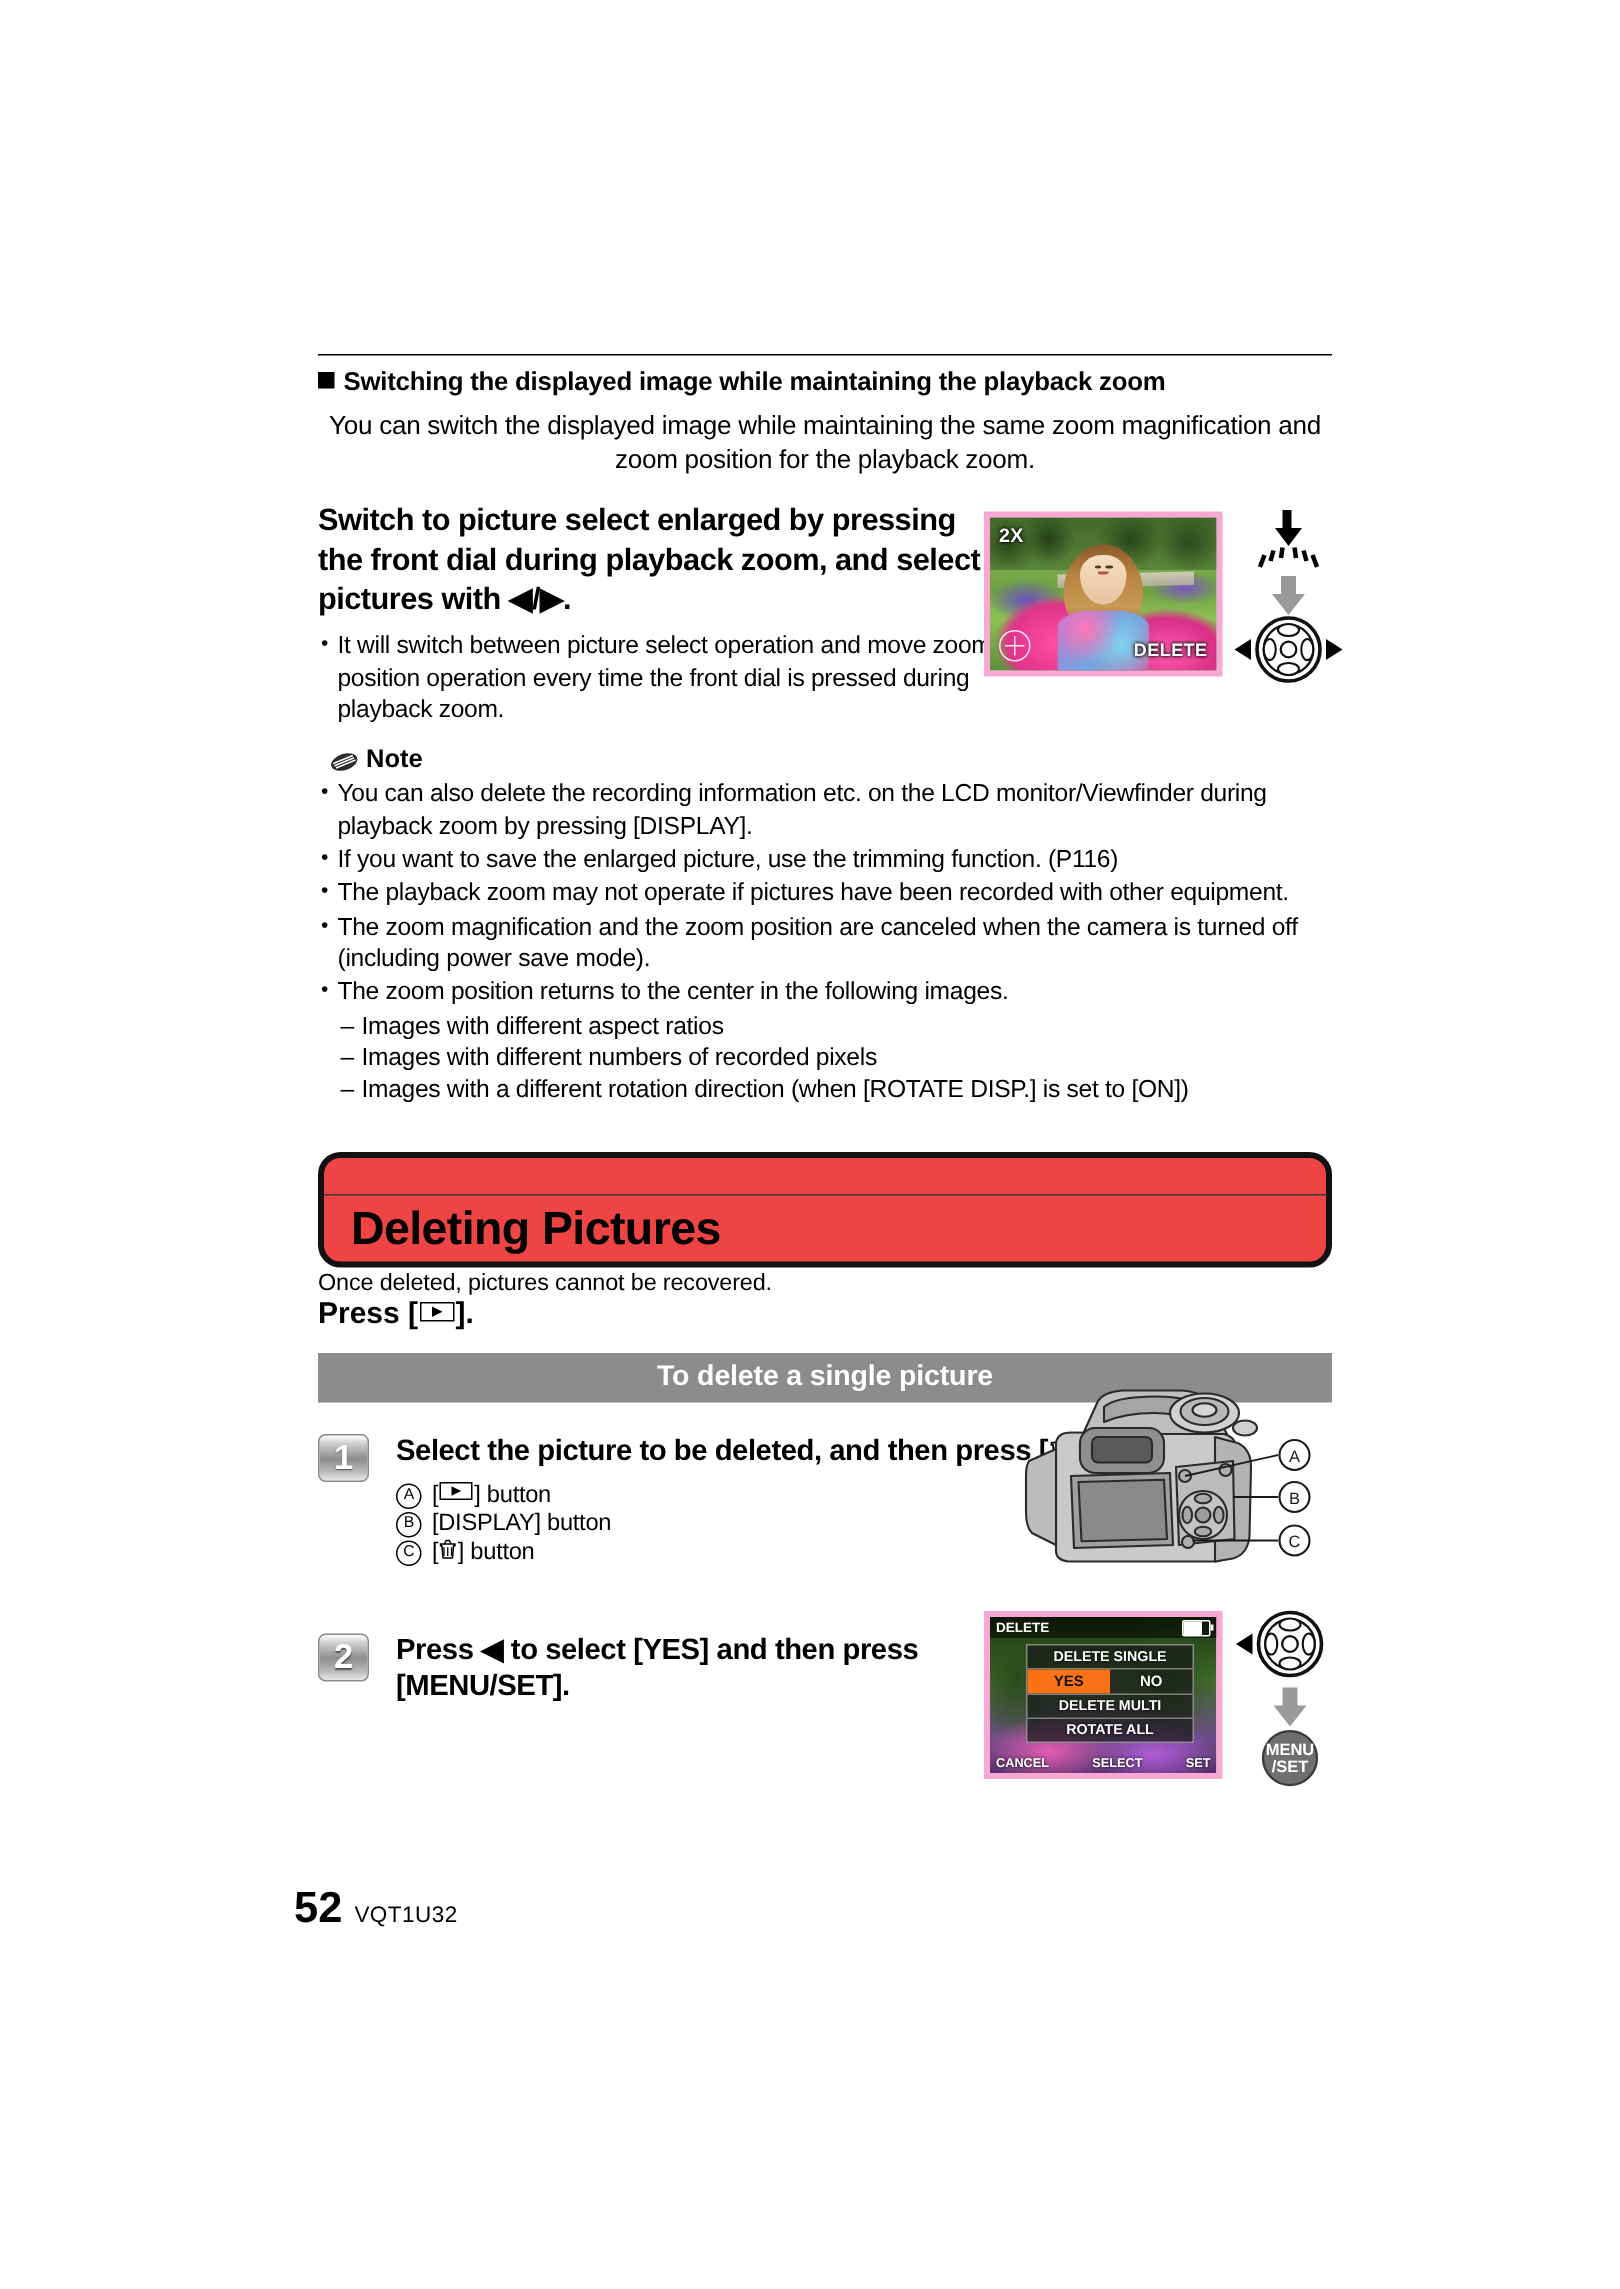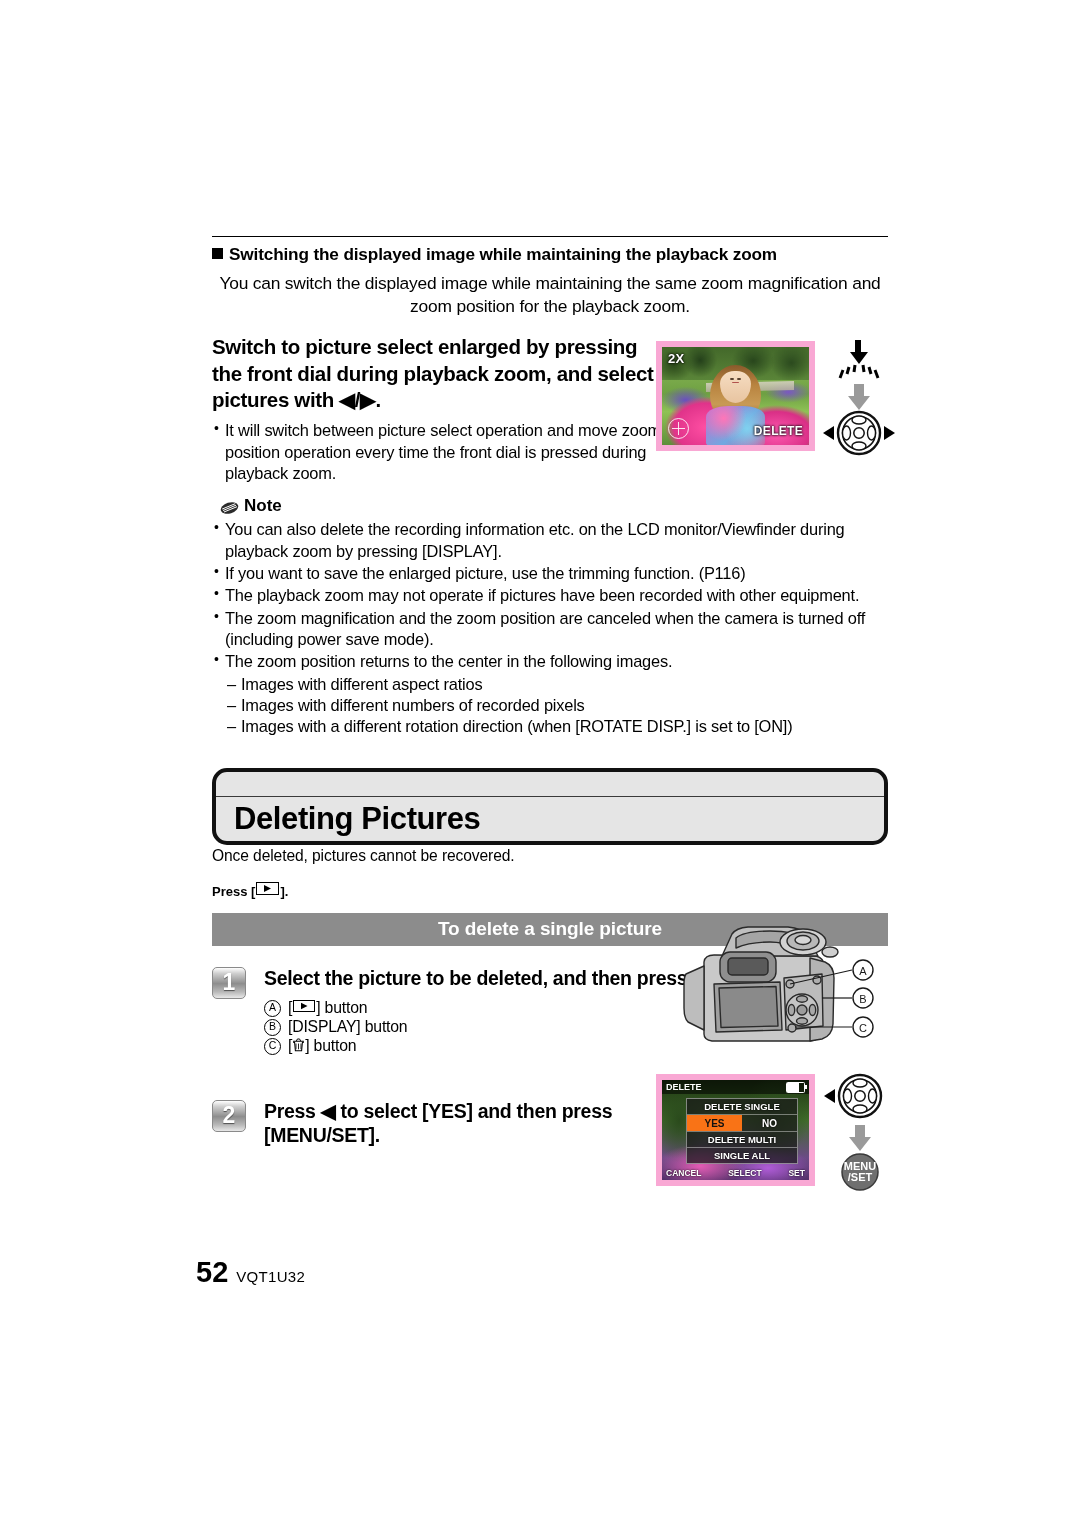--- a/index.html
+++ b/index.html
@@ -113,21 +113,21 @@
 
   
   .titlebox {
     margin-top: 30px;
     width: 676px;
     height: 77px;
     border: 4.4px solid #111;
     border-radius: 15px;
     box-sizing: border-box;
     position: relative;
-    background: #e5e5e5;
+    background: #ef4444;
   }
   .titlebox .divider {
     position: absolute;
     left: 0; right: 0;
     top: 24px;
     border-top: 1.5px solid #3a3a3a;
   }
   .titlebox .title {
     position: absolute;
     left: 18px;
@@ -137,23 +137,22 @@
     letter-spacing: -0.4px;
   }
 
   .lead {
     font-size: 15.6px;
     font-weight: normal;
     letter-spacing: -0.1px;
     margin-top: 2px;
   }
   .presskey {
-    font-size: 13px;
-    font-weight: bold;
-    margin-top: 17px;
+    font-size: 20px;
+    font-weight: bold;
   }
 
   .graybar {
     margin-top: 14px;
     width: 676px;
     height: 33px;
     background: #8c8c8c;
     color: #fff;
     font-size: 19px;
     font-weight: bold;
@@ -221,21 +220,21 @@
     line-height: 1;
     vertical-align: 1px;
     margin: 0 1px;
   }
   .keybox svg { display: block; }
   .tricon { vertical-align: -1px; }
 
   
   .fig-photo {
     position: absolute;
-    border: 6px solid #f9a8d4;
+    border: 4px solid #f9a8d4;
     box-sizing: border-box;
     overflow: hidden;
   }
   .photo1 {
     left: 656px; top: 341px;
     width: 159px; height: 110px;
   }
   .photo2 {
     left: 656px; top: 1074px;
     width: 159px; height: 112px;
@@ -661,21 +660,21 @@
       <span>DELETE</span>
       <span class="batt"></span>
     </div>
     <div class="menu-panel">
       <div class="menu-row">DELETE SINGLE</div>
       <div class="yesno">
         <div class="yes">YES</div>
         <div class="no">NO</div>
       </div>
       <div class="menu-row">DELETE MULTI</div>
-      <div class="menu-row">SINGLE ALL</div>
+      <div class="menu-row">ROTATE ALL</div>
     </div>
     <div class="lcd-bottombar">
       <span>CANCEL</span>
       <span>SELECT</span>
       <span>SET</span>
     </div>
   </div>
 
   <div class="iconcol ic2">
     <svg width="80" height="122" viewBox="0 0 80 122" aria-hidden="true">

